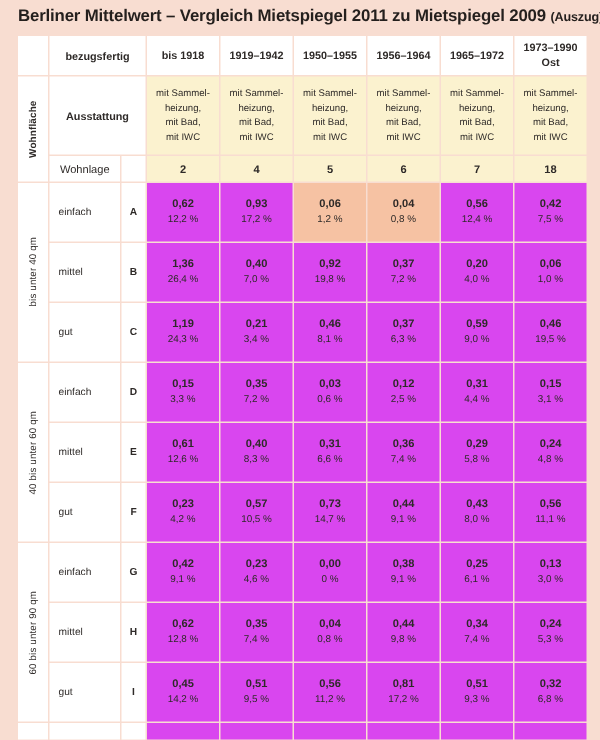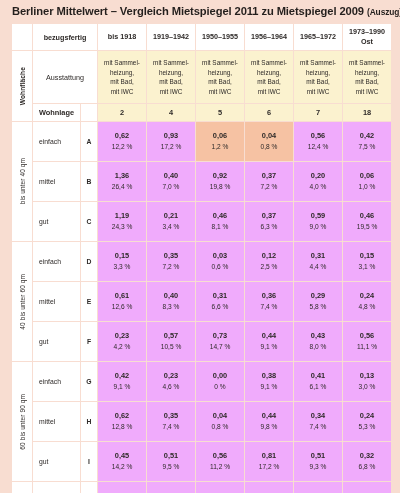--- a/index.html
+++ b/index.html
@@ -80,48 +80,48 @@
   }
   .ausst{
     background:#fbf2cf;
     font-size:6.4px;
     font-weight:400;
     line-height:9.5px;
     padding:4px 1px;
     height:44px;
   }
   .ausst-lbl{
-    font-weight:400;
+    font-weight:700;
     font-size:7.2px;
     height:44px;
   }
   .wohnlage-num{
     background:#fbf2cf;
     font-weight:700;
     font-size:7.4px;
     height:17px;
   }
   .wohnlage-lbl{
-    font-weight:700;
+    font-weight:400;
     font-size:7.4px;
     height:17px;
   }
   .rowlbl{
     text-align:left;
     padding-left:6px;
     font-size:6.8px;
     height:37px;
   }
   .rowkey{
     font-weight:700;
     font-size:6.8px;
     height:37px;
   }
   .cell{
-    background:#f0abfc;
+    background:#d946ef;
     height:37px;
     line-height:10.5px;
     padding:1px 0;
   }
   .cell .v{display:block;font-weight:700;font-size:7.4px;}
   .cell .p{display:block;font-weight:400;font-size:6.6px;}
   .cell.hl{background:#f6c2a3;}
   .cell.empty .v,.cell.empty .p{visibility:hidden;}
   .blank{background:#ffffff;}
 </style>
@@ -368,21 +368,21 @@
           </td>
           <td class="cell">
             <span class="v">0,00</span>
             <span class="p">0 %</span>
           </td>
           <td class="cell">
             <span class="v">0,38</span>
             <span class="p">9,1 %</span>
           </td>
           <td class="cell">
-            <span class="v">0,41</span>
+            <span class="v">0,25</span>
             <span class="p">6,1 %</span>
           </td>
           <td class="cell">
             <span class="v">0,13</span>
             <span class="p">3,0 %</span>
           </td>
         </tr>
         <tr>
           <td class="rowlbl">mittel</td>
           <td class="rowkey">H</td>

